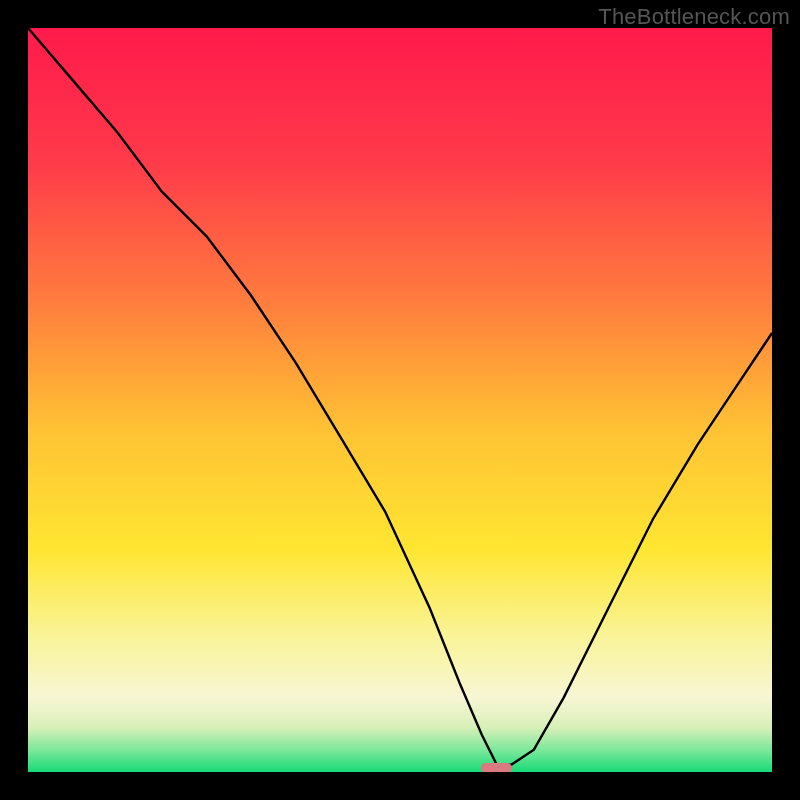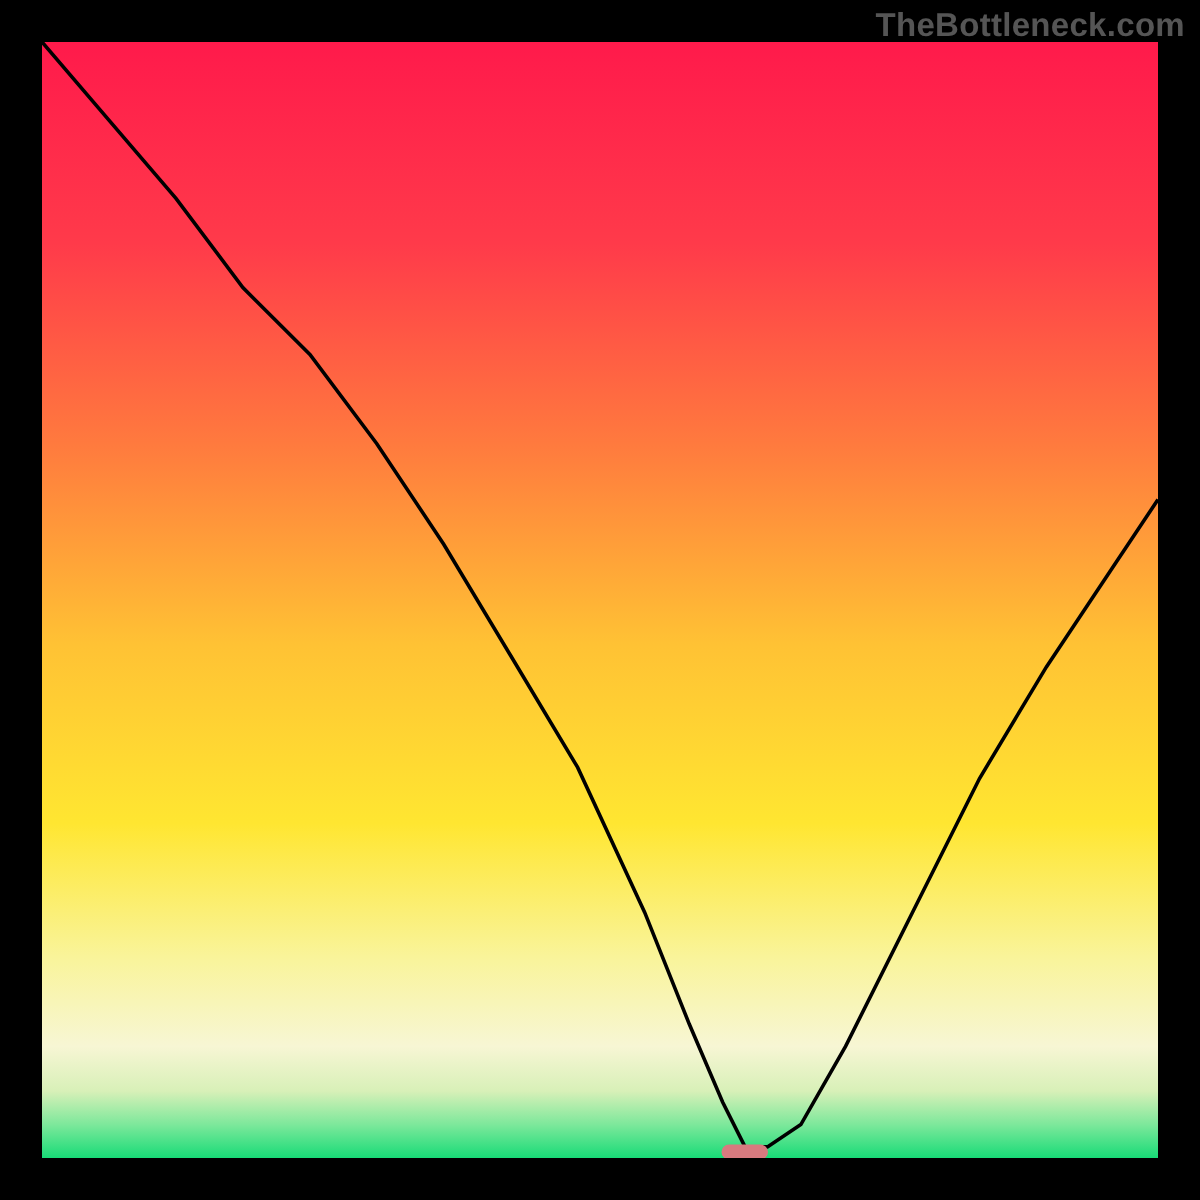--- a/index.html
+++ b/index.html
@@ -16,21 +16,21 @@
     width: 800px;
     height: 800px;
     background: #000;
   }
   .watermark {
     position: absolute;
     top: 4px;
     right: 10px;
     color: #555;
     font-size: 22px;
-    font-weight: 700;
+    font-weight: 400;
     letter-spacing: 0.2px;
     user-select: none;
   }
   .plot-area {
     position: absolute;
     left: 28px;
     top: 28px;
     width: 744px;
     height: 744px;
     background: #fff;

